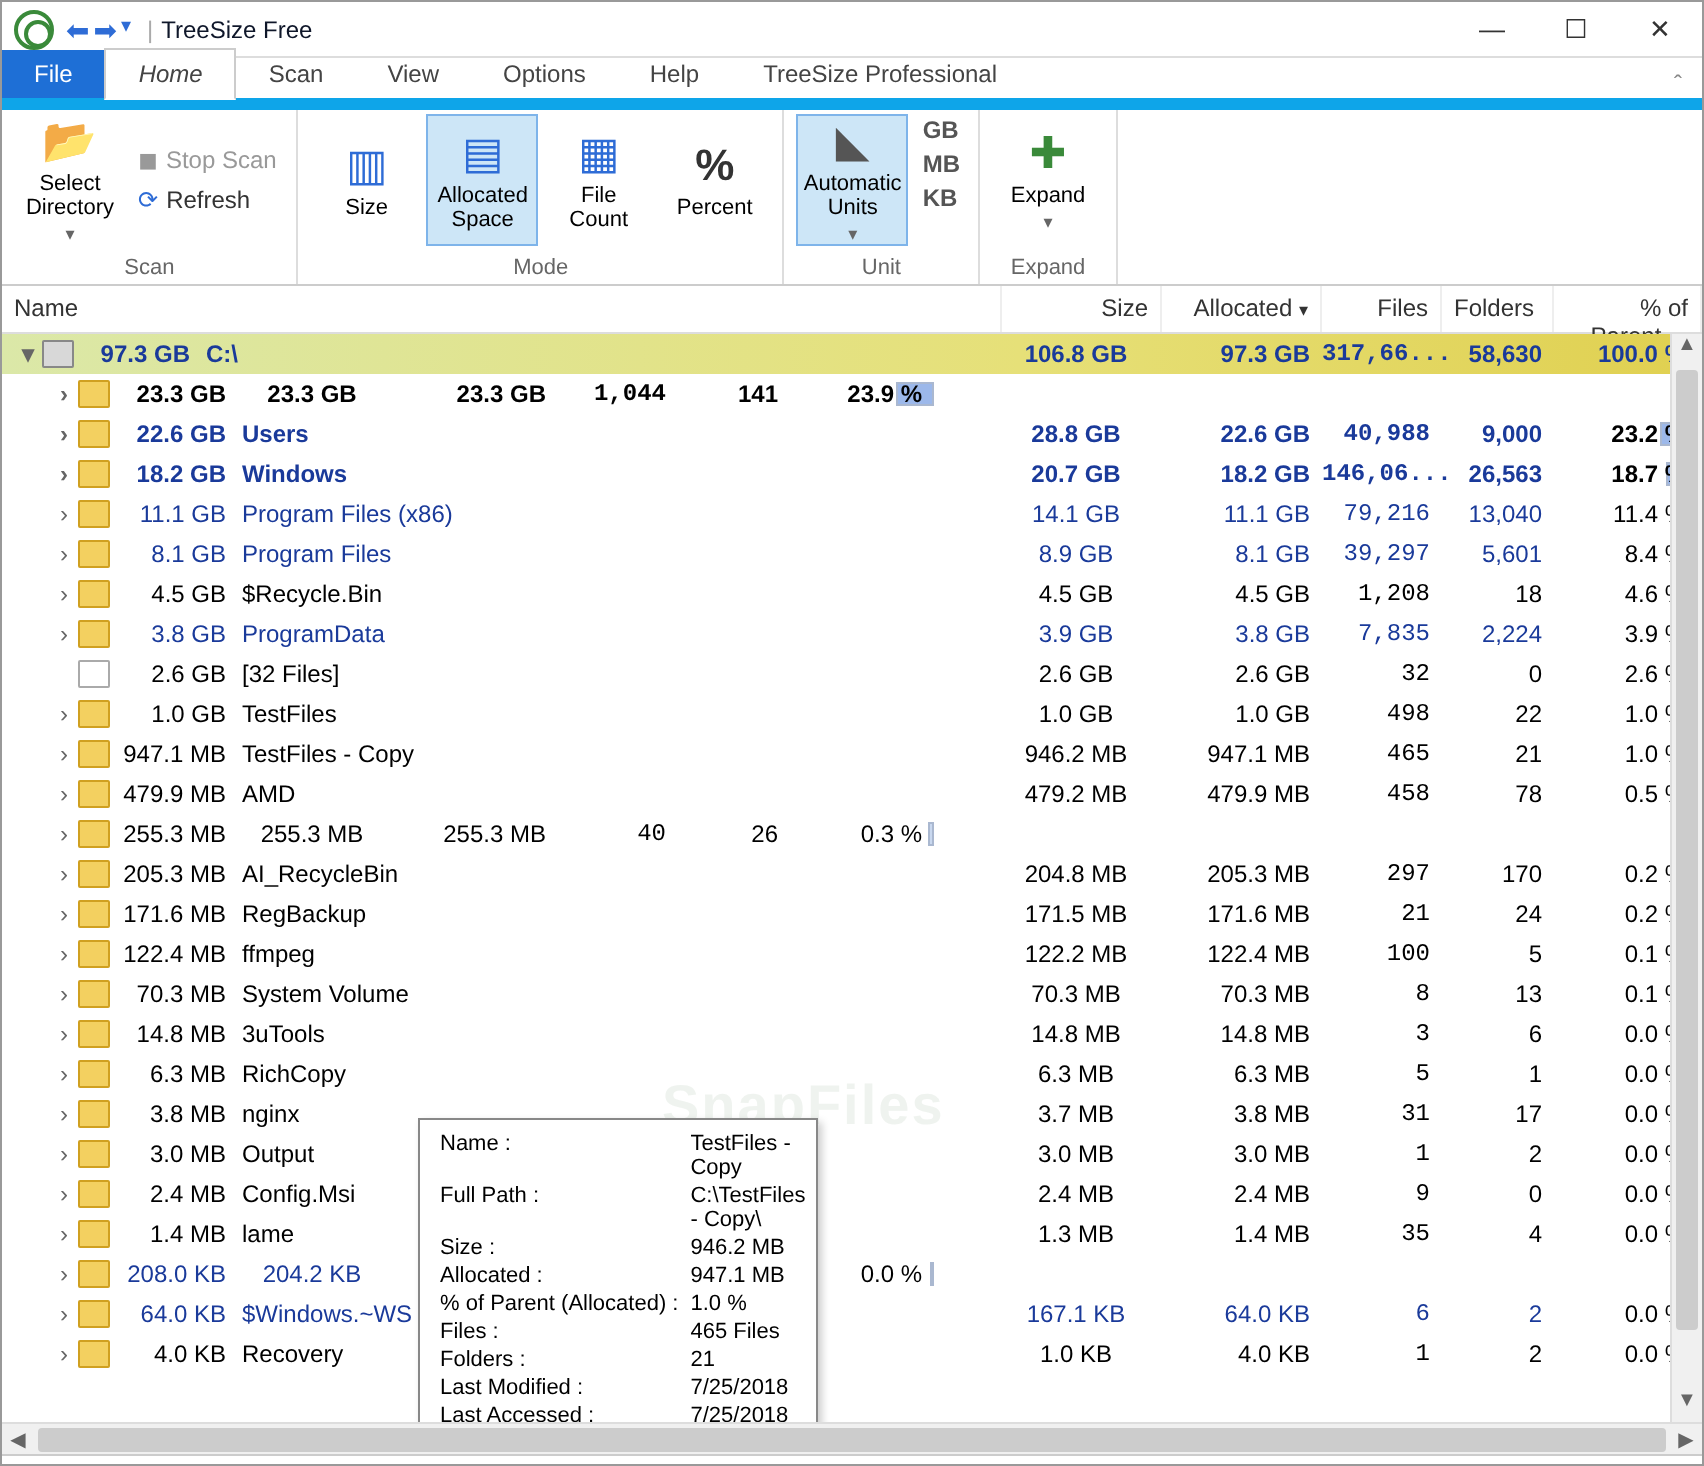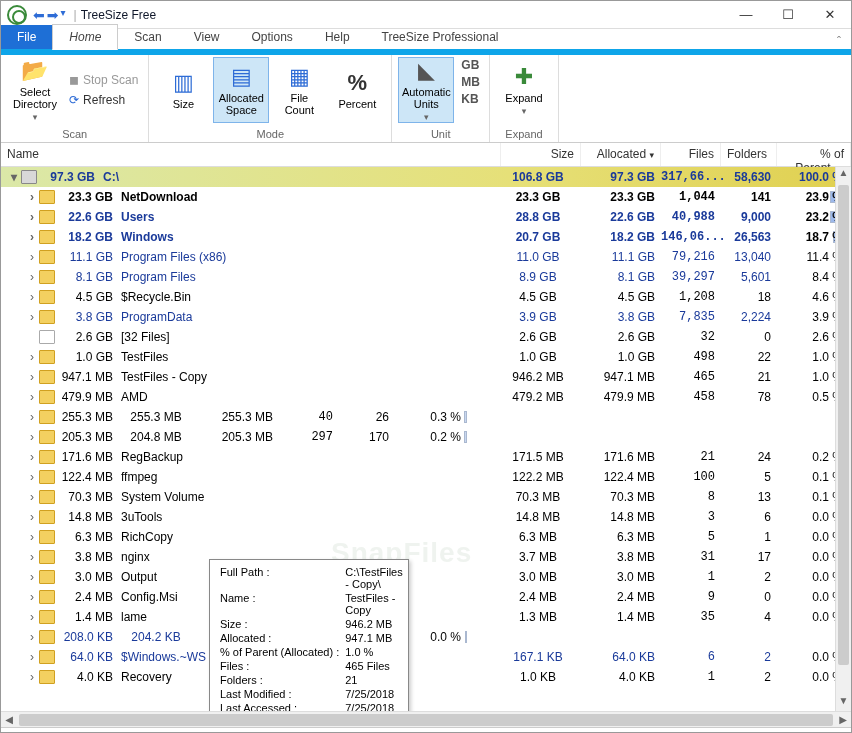--- a/index.html
+++ b/index.html
@@ -211,21 +211,20 @@
       <span class="calloc">97.3 GB</span>
       <span class="cfiles">317,66...</span>
       <span class="cfold">58,630</span>
       <span class="cpct" style="--pw:100%">100.0 %</span>
     </div>
     <div class="row2 bold">
       <span class="pad" style="width:24px"></span>
       <span class="exp">›</span>
       <span class="ico2 "></span>
       <span class="sz">23.3 GB</span>
-      <span class="nm">NetDownload</span>
       <span class="csize">23.3 GB</span>
       <span class="calloc">23.3 GB</span>
       <span class="cfiles">1,044</span>
       <span class="cfold">141</span>
       <span class="cpct" style="--pw:24%">23.9 %</span>
     </div>
     <div class="row2 bold link">
       <span class="pad" style="width:24px"></span>
       <span class="exp">›</span>
       <span class="ico2 "></span>
@@ -248,21 +247,21 @@
       <span class="cfiles">146,06...</span>
       <span class="cfold">26,563</span>
       <span class="cpct" style="--pw:19%">18.7 %</span>
     </div>
     <div class="row2 link">
       <span class="pad" style="width:24px"></span>
       <span class="exp">›</span>
       <span class="ico2 "></span>
       <span class="sz">11.1 GB</span>
       <span class="nm">Program Files (x86)</span>
-      <span class="csize">11.0 GB</span>
+      <span class="csize">14.1 GB</span>
       <span class="calloc">11.1 GB</span>
       <span class="cfiles">79,216</span>
       <span class="cfold">13,040</span>
       <span class="cpct" style="--pw:11%">11.4 %</span>
     </div>
     <div class="row2 link">
       <span class="pad" style="width:24px"></span>
       <span class="exp">›</span>
       <span class="ico2 "></span>
       <span class="sz">8.1 GB</span>
@@ -354,20 +353,21 @@
       <span class="calloc">255.3 MB</span>
       <span class="cfiles">40</span>
       <span class="cfold">26</span>
       <span class="cpct" style="--pw:1%">0.3 %</span>
     </div>
     <div class="row2 ">
       <span class="pad" style="width:24px"></span>
       <span class="exp">›</span>
       <span class="ico2 "></span>
       <span class="sz">205.3 MB</span>
+      <span class="nm">AI_RecycleBin</span>
       <span class="csize">204.8 MB</span>
       <span class="calloc">205.3 MB</span>
       <span class="cfiles">297</span>
       <span class="cfold">170</span>
       <span class="cpct" style="--pw:1%">0.2 %</span>
     </div>
     <div class="row2 ">
       <span class="pad" style="width:24px"></span>
       <span class="exp">›</span>
       <span class="ico2 "></span>
@@ -513,26 +513,26 @@
   <div class="vscroll">
     <div class="arr" style="top:0;">▲</div>
     <div class="thumb"></div>
     <div class="arr" style="bottom:0;">▼</div>
   </div>
   <div class="watermark">SnapFiles</div>
   <div class="tooltip" id="tooltip">
       <table>
         <tbody>
           <tr>
+            <td>Name :</td>
+            <td>TestFiles - Copy</td>
+          </tr>
+          <tr>
             <td>Full Path :</td>
             <td>C:\TestFiles - Copy\</td>
-          </tr>
-          <tr>
-            <td>Name :</td>
-            <td>TestFiles - Copy</td>
           </tr>
           <tr>
             <td>Size :</td>
             <td>946.2 MB</td>
           </tr>
           <tr>
             <td>Allocated :</td>
             <td>947.1 MB</td>
           </tr>
           <tr>

